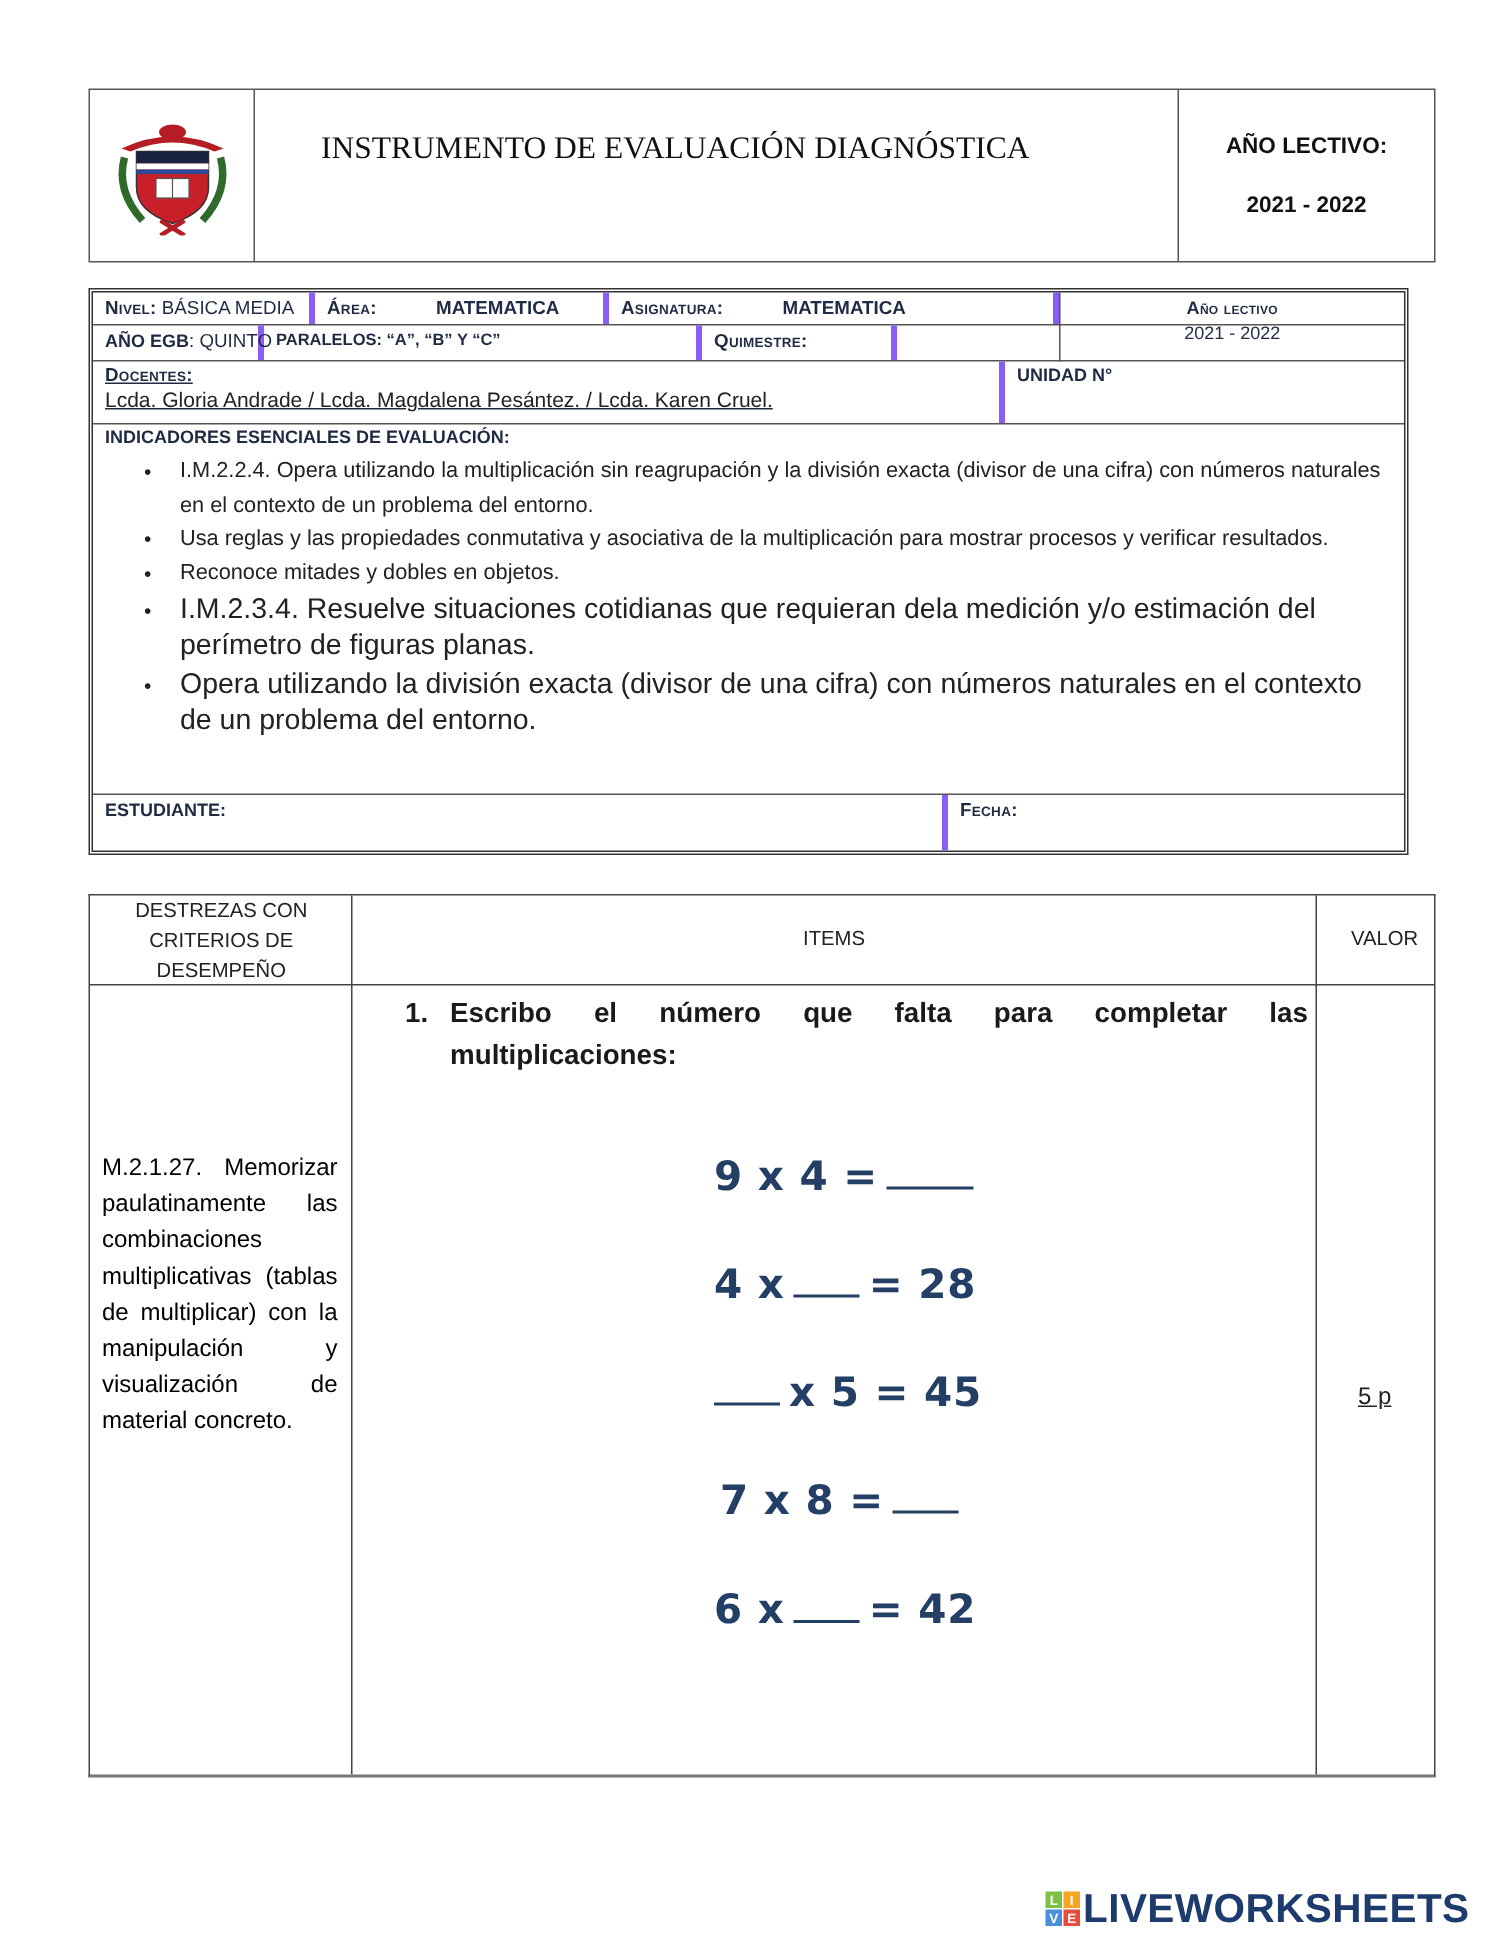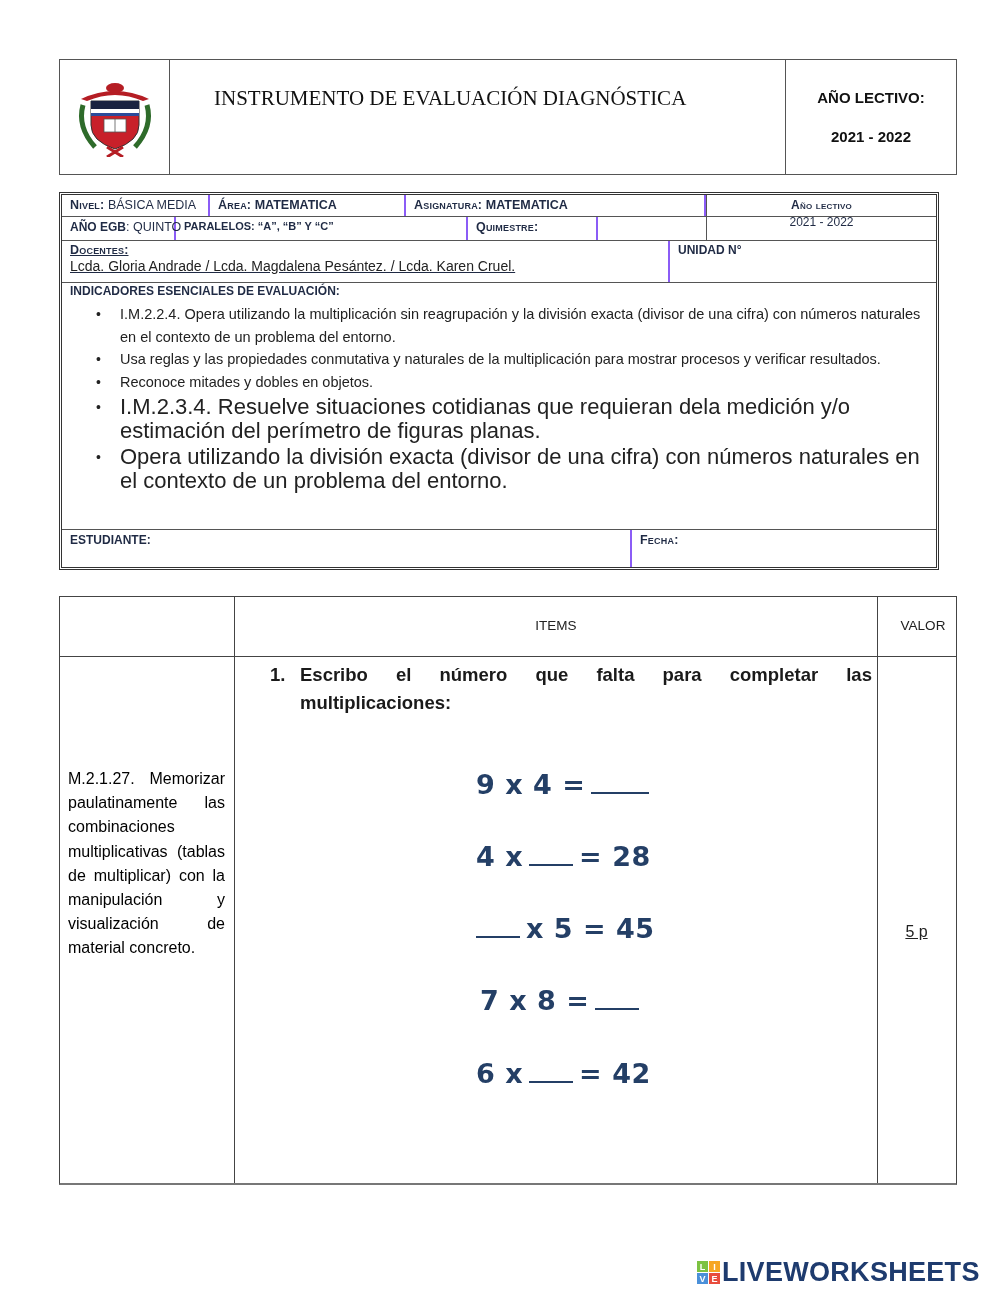--- a/index.html
+++ b/index.html
@@ -10,31 +10,31 @@
   .header-box { position: absolute; left: 59px; top: 59px; width: 898px; height: 116px; border: 1px solid #555; display: flex; }
   .logo-cell { width: 110px; border-right: 1px solid #555; display: flex; align-items: center; justify-content: center; }
   .title-cell { flex: 1; border-right: 1px solid #555; padding-top: 26px; padding-left: 44px; }
   .title-cell .title { font-family: "Liberation Serif", serif; font-size: 21px; letter-spacing: 0px; color: #111; }
   .year-cell { width: 170px; display: flex; flex-direction: column; align-items: center; justify-content: center; gap: 22px; }
   .year-cell span { font-family: "Liberation Sans", sans-serif; font-weight: bold; font-size: 15px; color: #111; }
 
   
   .info { position: absolute; left: 59px; top: 192px; width: 880px; height: 378px; border: 3px double #333; font-size: 12px; }
   .row { position: absolute; left: 0; right: 0; border-bottom: 1px solid #555; }
-  .cell { position: absolute; top: 0; bottom: 0; border-right: 2px solid #8b5cf6; padding: 3px 8px; font-family: "DejaVu Sans", sans-serif; font-size: 11px; color: #1f2a44; white-space: nowrap; }
+  .cell { position: absolute; top: 0; bottom: 0; border-right: 4px solid #8b5cf6; padding: 3px 8px; font-family: "DejaVu Sans", sans-serif; font-size: 11px; color: #1f2a44; white-space: nowrap; }
   .lbl { font-weight: bold; font-variant: small-caps; color: #1f2a44; font-family: "Liberation Sans", sans-serif; font-size: 12.5px; letter-spacing: 0.2px; }
   .val { font-family: "Liberation Sans", sans-serif; font-size: 12.5px; color: #1f2a44; }
-  .valb { font-weight: bold; }
+  .valb { font-weight: bold; margin-left: 36px; }
   .lbl-caps { font-weight: bold; font-family: "Liberation Sans", sans-serif; font-size: 12px; color: #1f2a44; }
 
   .indic-list { list-style: none; margin-top: 4px; }
   .indic-list li { position: relative; padding-left: 58px; padding-right: 10px; color: #222; }
   .indic-list li::before { content: "\2022"; position: absolute; left: 34px; top: 0; font-size: 14px; }
   .indic-small { font-family: "Liberation Sans", sans-serif; font-size: 14.5px; line-height: 22.5px; }
-  .indic-large { font-family: "Liberation Sans", sans-serif; font-size: 22px; line-height: 24px; margin-top: 2px; }
+  .indic-large { font-family: "Liberation Sans", sans-serif; font-size: 19px; line-height: 24px; margin-top: 2px; }
 
   
   .items { position: absolute; left: 59px; top: 596px; width: 898px; height: 589px; border: 1px solid #444; border-bottom: 2px solid #777; }
   .items .hdr { position: absolute; left: 0; right: 0; top: 0; height: 60px; border-bottom: 1px solid #444; }
   .items .col1 { position: absolute; left: 0; width: 175px; top: 0; bottom: 0; border-right: 1px solid #444; }
   .items .col3 { position: absolute; right: 0; width: 79px; top: 0; bottom: 0; border-left: 1px solid #444; }
   .hdr-text { position: absolute; font-family: "Liberation Sans", sans-serif; font-size: 13.5px; color: #222; text-align: center; line-height: 20px; }
 
   .desc { position: absolute; left: 8px; top: 170px; width: 157px; font-family: "Liberation Sans", sans-serif; font-size: 16px; line-height: 24.2px; text-align: justify; color: #000000; }
   .question { position: absolute; left: 210px; top: 64px; width: 602px; font-family: "Liberation Sans", sans-serif; font-weight: bold; font-size: 18.5px; line-height: 28px; color: #1a1a1a; }
@@ -128,21 +128,21 @@
       <span class="lbl-caps">UNIDAD N°</span>
     </div>
   </div>
 
   <div class="row" style="top:88px; height:247px;">
     <div style="padding:1px 8px;">
       <div class="lbl-caps">INDICADORES ESENCIALES DE EVALUACIÓN:</div>
     </div>
     <ul class="indic-list">
       <li class="indic-small">I.M.2.2.4. Opera utilizando la multiplicación sin reagrupación y la división exacta (divisor de una cifra) con números naturales en el contexto de un problema del entorno.</li>
-      <li class="indic-small">Usa reglas y las propiedades conmutativa y naturales de la multiplicación para mostrar procesos y verificar resultados.</li>
+      <li class="indic-small">Usa reglas y las propiedades conmutativa y asociativa de la multiplicación para mostrar procesos y verificar resultados.</li>
       <li class="indic-small">Reconoce mitades y dobles en objetos.</li>
       <li class="indic-large">I.M.2.3.4. Resuelve situaciones cotidianas que requieran dela medición y/o estimación del perímetro de figuras planas.</li>
       <li class="indic-large">Opera utilizando la división exacta (divisor de una cifra) con números naturales en el contexto de un problema del entorno.</li>
     </ul>
   </div>
 
   <div class="row" style="top:335px; height:37px; border-bottom:none;">
     <div class="cell" style="left:0; width:570px; padding-top:3px;">
       <span class="lbl-caps">ESTUDIANTE:</span>
       <span class="val"></span>
@@ -151,20 +151,25 @@
       <span class="lbl">Fecha:</span>
       <span class="val"></span>
     </div>
   </div>
 </div>
 
 <div class="items">
   <div class="col1"></div>
   <div class="col3"></div>
   <div class="hdr">
+    <div class="hdr-text" style="left:0; width:175px; top:0;">
+      <div>DESTREZAS CON</div>
+      <div>CRITERIOS DE</div>
+      <div>DESEMPEÑO</div>
+    </div>
     <div class="hdr-text" style="left:175px; right:79px; top:19px;">ITEMS</div>
     <div class="hdr-text" style="right:0; width:79px; top:19px;padding-left:13px;">VALOR</div>
   </div>
 
   <div class="desc">M.2.1.27. Memorizar paulatinamente las combinaciones multiplicativas (tablas de multiplicar) con la manipulación y visualización de material concreto.</div>
 
   <div class="question">
     <span class="num">1.</span>
     <div class="qline1">
       <span>Escribo</span>

